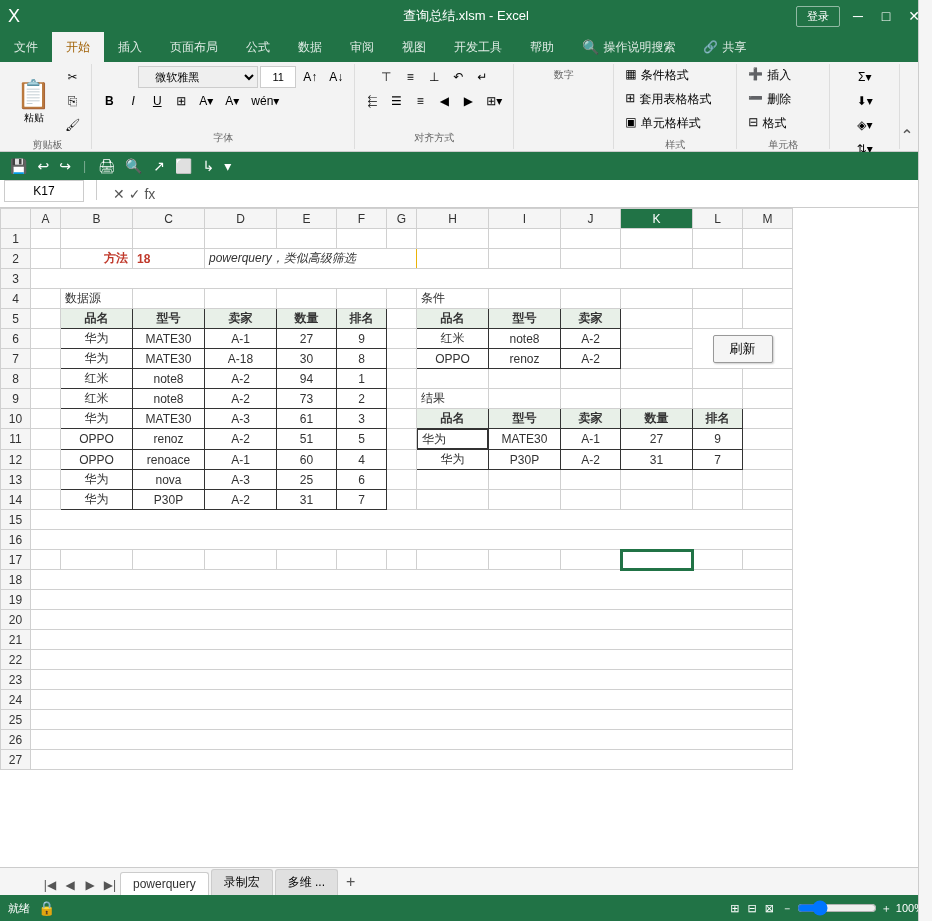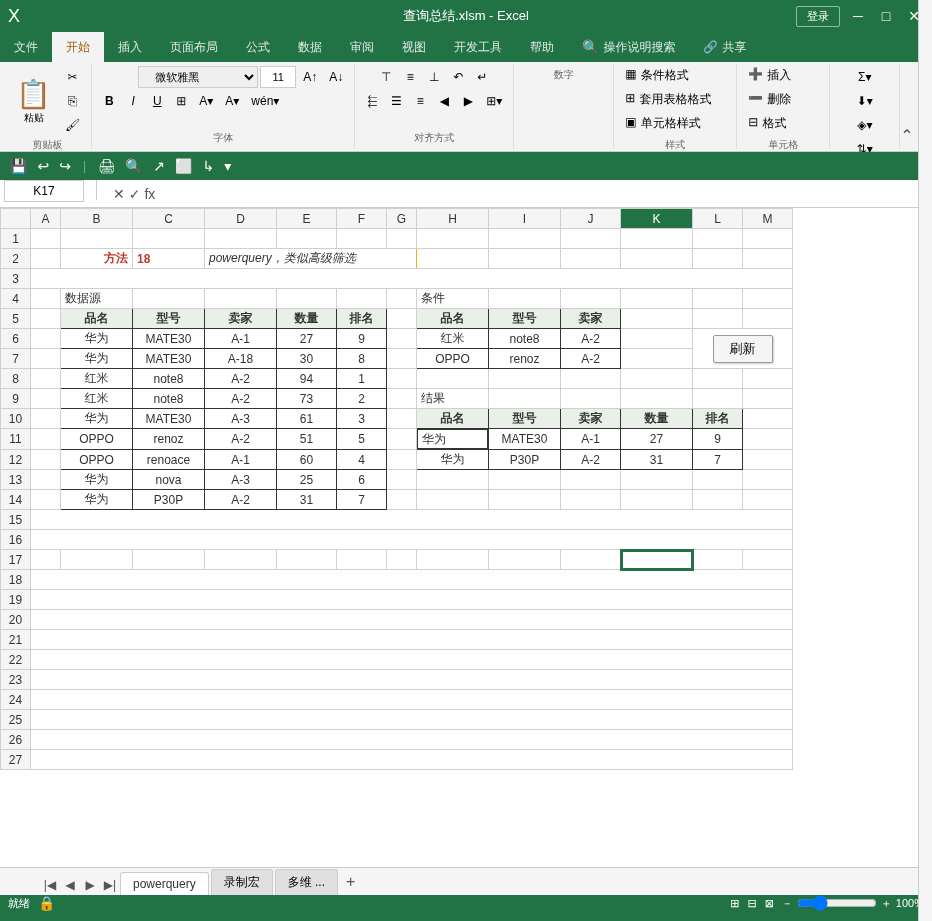--- a/index.html
+++ b/index.html
@@ -65,21 +65,21 @@
       background: #f5f5f5;
       border: 1px solid #999;
       padding: 4px 16px;
       font-size: 13px;
       cursor: pointer;
       border-radius: 2px;
       box-shadow: 1px 1px 2px rgba(0,0,0,0.2);
     }
 
     
-    .status-bar { height: 26px; background: #217346; display: flex; align-items: flex-start; justify-content: space-between; padding: 0 8px; color: white; font-size: 11px; }
+    .status-bar { height: 26px; background: #217346; display: flex; align-items: center; justify-content: space-between; padding: 0 8px; color: white; font-size: 11px; }
     .status-left { display: flex; align-items: center; gap: 8px; }
     .status-right { display: flex; align-items: center; gap: 8px; }
     .zoom-control { display: flex; align-items: center; gap: 4px; }
 
     
     .sheet-tabs { height: 28px; background: #f5f5f5; border-top: 1px solid #ccc; display: flex; align-items: flex-end; padding-left: 40px; }
     .sheet-tab { padding: 4px 12px; font-size: 12px; cursor: pointer; border: 1px solid #ccc; border-bottom: none; background: #e0e0e0; margin-right: 2px; border-radius: 3px 3px 0 0; }
     .sheet-tab.active { background: white; color: #333; font-weight: normal; }
     .tab-nav { display: flex; align-items: center; }
     .tab-nav-btn { width: 20px; height: 20px; display: flex; align-items: center; justify-content: center; cursor: pointer; color: #555; font-size: 12px; }

